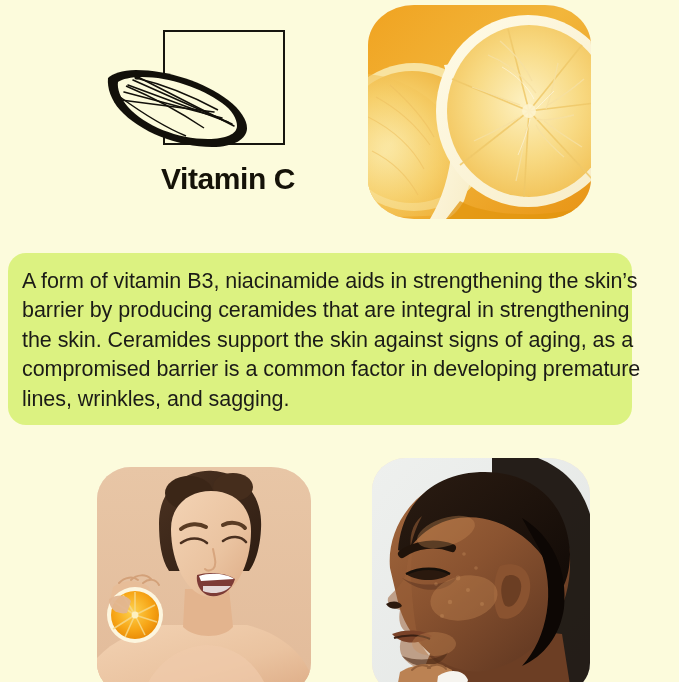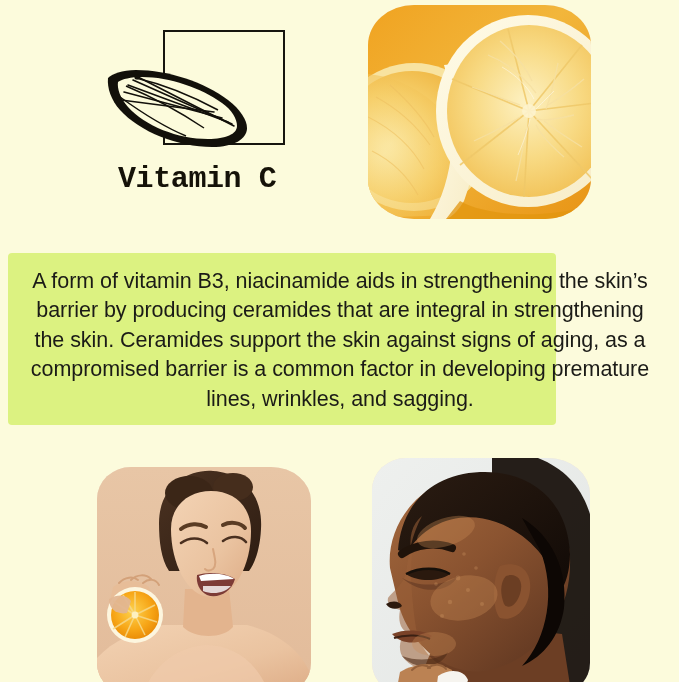--- a/index.html
+++ b/index.html
@@ -58,22 +58,22 @@
     top: 22px;
     width: 160px;
     height: 110px;
   }
 
   .brand-label {
     position: absolute;
     left: 0;
     top: 144px;
     width: 220px;
-    text-align: left;
-    font-family: Liberation Mono, monospace;
+    text-align: center;
+    font-family: Liberation Sans, sans-serif;
     font-size: 30px;
     font-weight: bold;
     letter-spacing: -0.4px;
     color: #151208;
     white-space: nowrap;
   }
 
   
   .photo {
     position: absolute;
@@ -109,26 +109,25 @@
     display: block;
     width: 100%;
     height: 100%;
   }
 
   
   .desc-card {
     position: absolute;
     left: 8px;
     top: 253px;
-    width: 548px;
+    width: 624px;
     height: 172px;
     background: #dcf281;
-    border-radius: 4px;
+    border-radius: 18px;
     box-sizing: border-box;
-    text-align: center;
   }
 
   .desc-text {
     position: absolute;
     left: 14px;
     top: 14px;
     width: 636px;
     font-family: "Liberation Sans", sans-serif;
     font-size: 21.5px;
     line-height: 29.4px;

